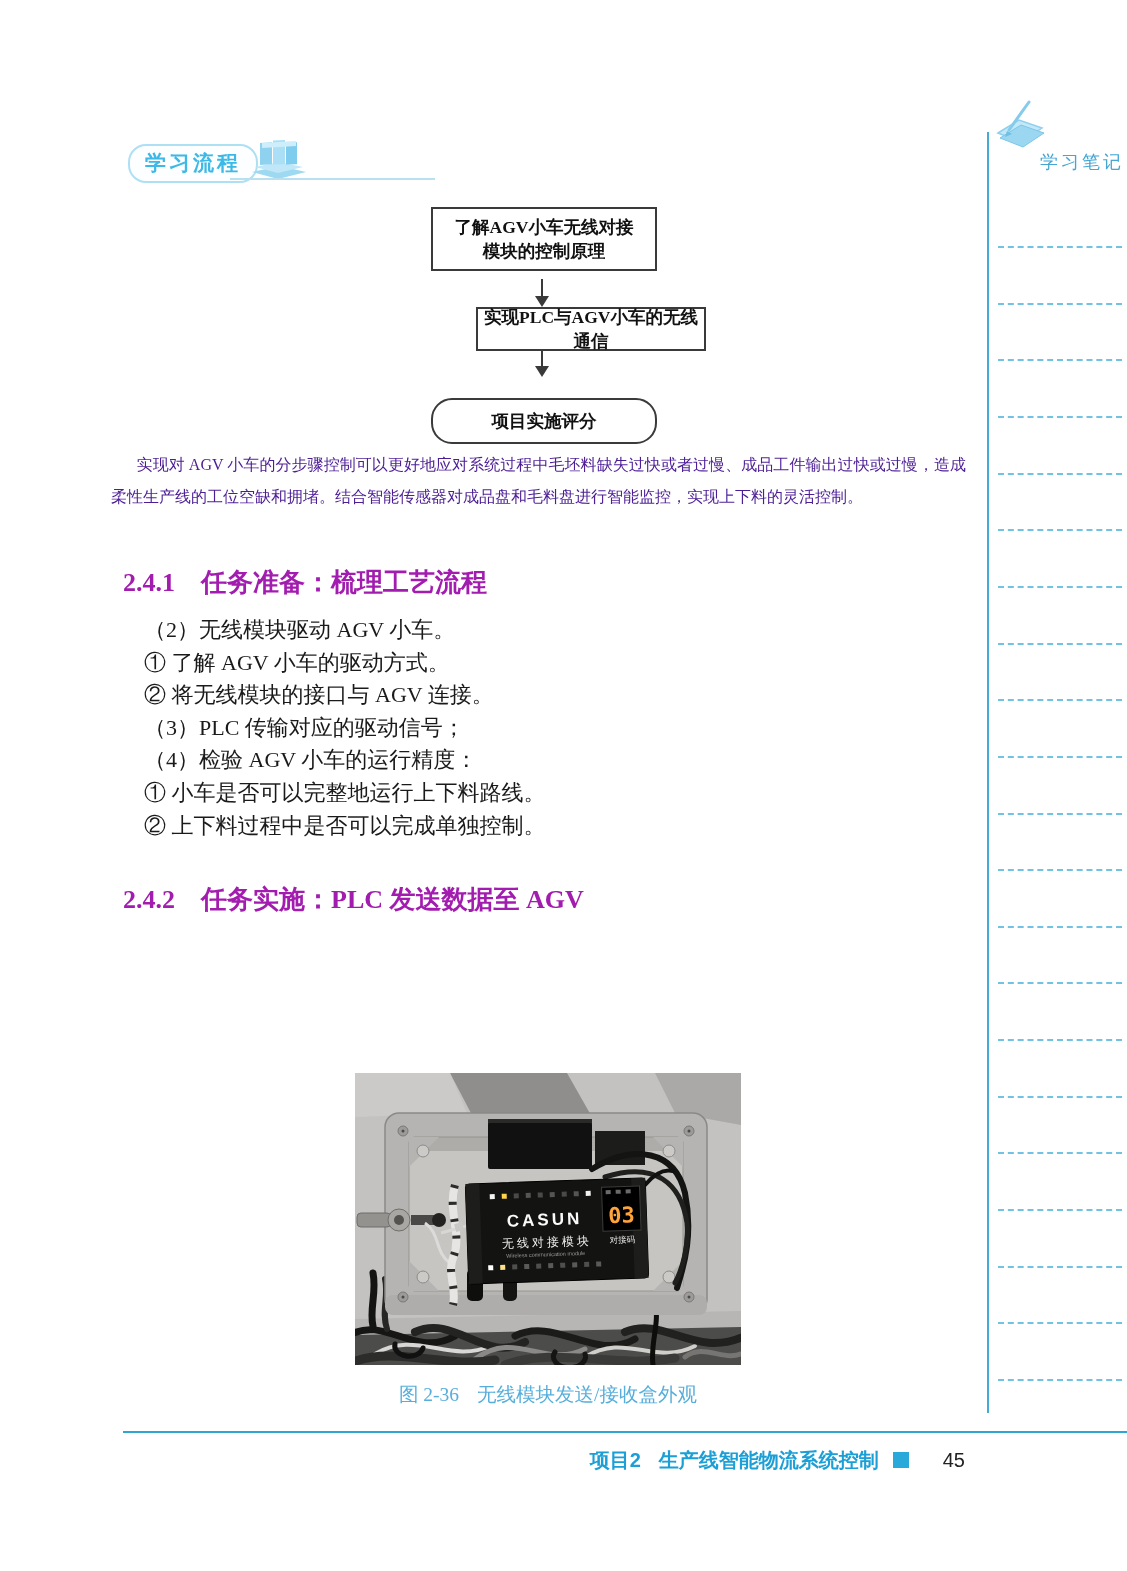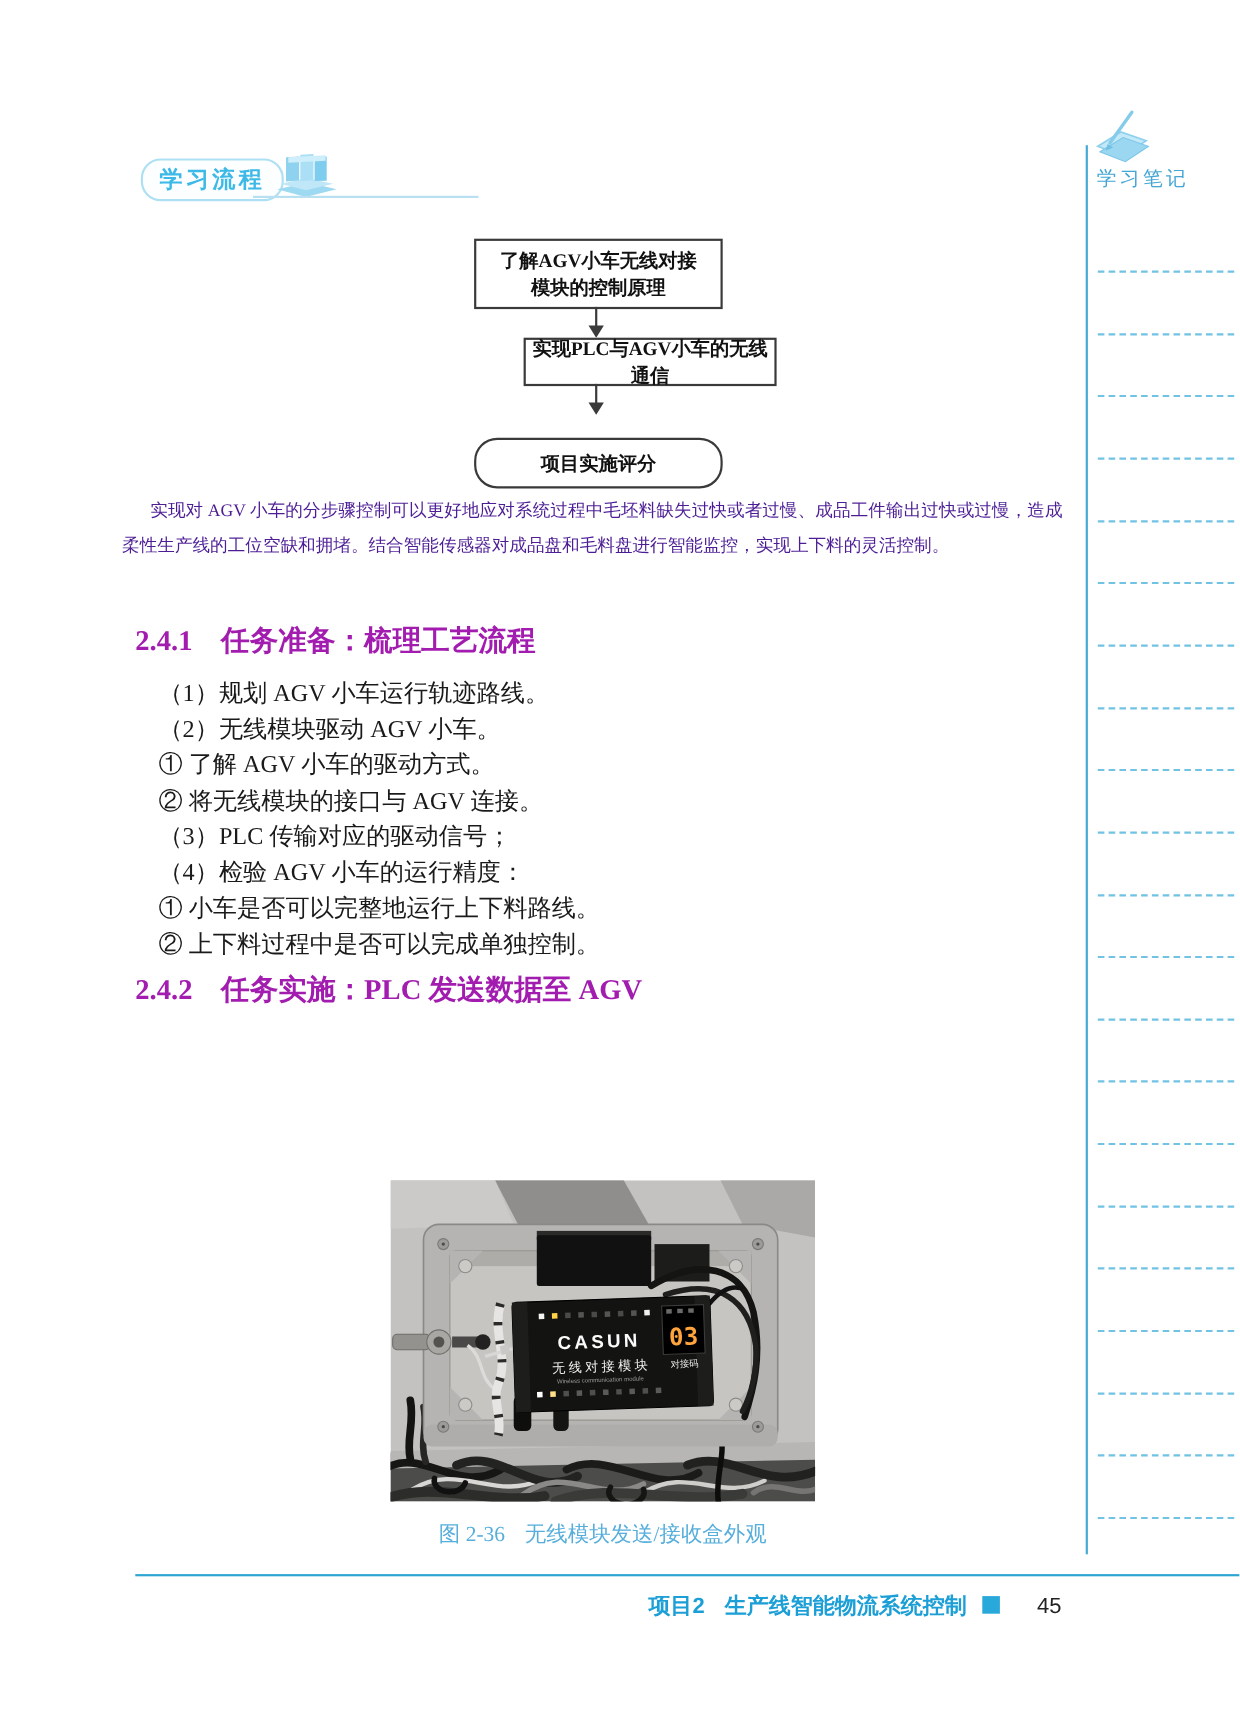--- a/index.html
+++ b/index.html
@@ -10,21 +10,21 @@
   .badge-wrap{position:absolute;left:128px;top:144px;height:44px;}
   .badge-pill{display:inline-block;padding:3px 15px 4px 15px;border:2px solid #aee0f4;
               border-radius:18px;background:#fdfeff;color:#3cb9e6;font-weight:bold;
               font-size:21px;letter-spacing:3px;font-family:"Liberation Sans","DejaVu Sans",sans-serif;}
   .badge-underline{position:absolute;left:102px;top:34px;width:205px;height:2px;background:#b9e0f1;}
   .badge-icon{position:absolute;left:118px;top:-8px;}
 
   
   .side-vline{position:absolute;left:987px;top:132px;width:2px;height:1281px;background:#45aad5;}
   .side-icon{position:absolute;left:992px;top:97px;}
-  .side-title{position:absolute;left:997px;top:150px;font-size:18px;color:#45a6d4;letter-spacing:3px;}
+  .side-title{position:absolute;left:1040px;top:150px;font-size:18px;color:#45a6d4;letter-spacing:3px;}
   .rules{position:absolute;left:998px;top:246px;width:124px;height:1140px;}
   .rule{position:absolute;left:0;width:124px;height:0;border-top:2px dashed #72c2e4;}
 
   
   .fc-box{position:absolute;border:2px solid #3a3a3a;background:#fff;display:flex;
           align-items:center;justify-content:center;text-align:center;
           font-weight:bold;font-size:17.5px;line-height:24px;color:#111;}
   .fc-stem{position:absolute;left:541px;width:2px;background:#3a3a3a;}
   .fc-head{position:absolute;left:535px;width:0;height:0;border-left:7px solid transparent;
            border-right:7px solid transparent;border-top:11px solid #3a3a3a;}
@@ -99,21 +99,21 @@
       <div class="rule" style="top: 736.45px;"></div>
       <div class="rule" style="top: 793.1px;"></div>
       <div class="rule" style="top: 849.75px;"></div>
       <div class="rule" style="top: 906.4px;"></div>
       <div class="rule" style="top: 963.05px;"></div>
       <div class="rule" style="top: 1019.7px;"></div>
       <div class="rule" style="top: 1076.35px;"></div>
       <div class="rule" style="top: 1133px;"></div>
     </div>
 
-  <div class="fc-box" style="left:431px;top:217px;width:222px;height:60px;justify-content:center;">
+  <div class="fc-box" style="left:431px;top:207px;width:222px;height:60px;justify-content:center;">
     <div>
       <div>了解AGV小车无线对接</div>
       <div>模块的控制原理</div>
     </div>
   </div>
   <div class="fc-stem" style="top:279px;height:18px;"></div>
   <div class="fc-head" style="top:296px;"></div>
   <div class="fc-box" style="left:430px;top:307px;width:226px;height:40px;margin-left:46px;">
     <div>实现PLC与AGV小车的无线通信</div>
   </div>
@@ -122,21 +122,20 @@
   <div class="fc-box" style="left:431px;top:398px;width:222px;height:42px;border-radius:21px;">
     <div>项目实施评分</div>
   </div>
 
   <div class="para" style="top:449px;">实现对 AGV 小车的分步骤控制可以更好地应对系统过程中毛坯料缺失过快或者过慢、成品工件输出过快或过慢，造成柔性生产线的工位空缺和拥堵。结合智能传感器对成品盘和毛料盘进行智能监控，实现上下料的灵活控制。</div>
 
   <div class="h-sec" style="top:565px;">
     <span class="h-num">2.4.1</span><span>任务准备：梳理工艺流程</span>
   </div>
   <div class="list" style="top:614px;">
-    <div class="li">（1）规划 AGV 小车运行轨迹路线。</div>
     <div class="li">（2）无线模块驱动 AGV 小车。</div>
     <div class="li">① 了解 AGV 小车的驱动方式。</div>
     <div class="li">② 将无线模块的接口与 AGV 连接。</div>
     <div class="li">（3）PLC 传输对应的驱动信号；</div>
     <div class="li">（4）检验 AGV 小车的运行精度：</div>
     <div class="li">① 小车是否可以完整地运行上下料路线。</div>
     <div class="li">② 上下料过程中是否可以完成单独控制。</div>
   </div>
 
   <div class="h-sec" style="top:882px;">

